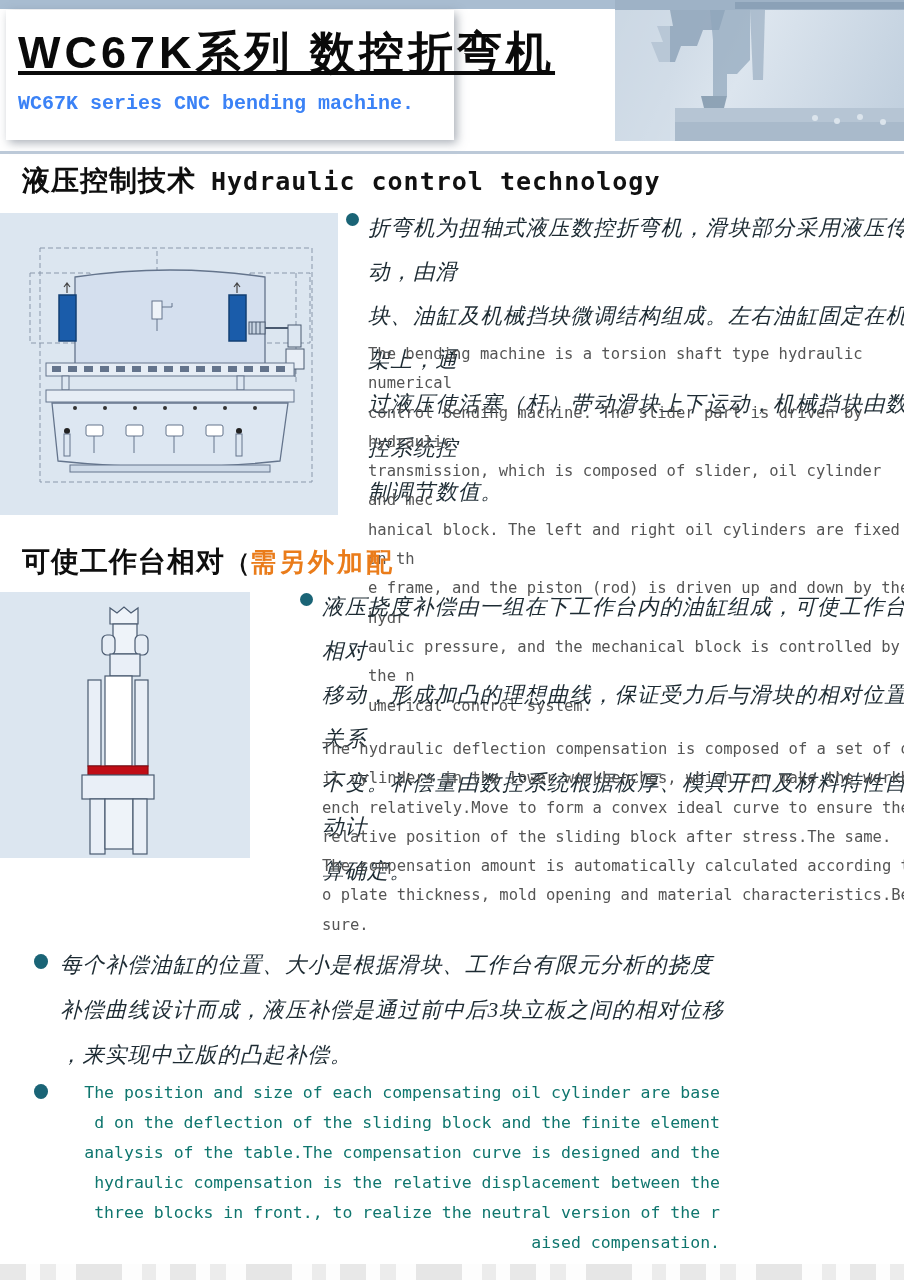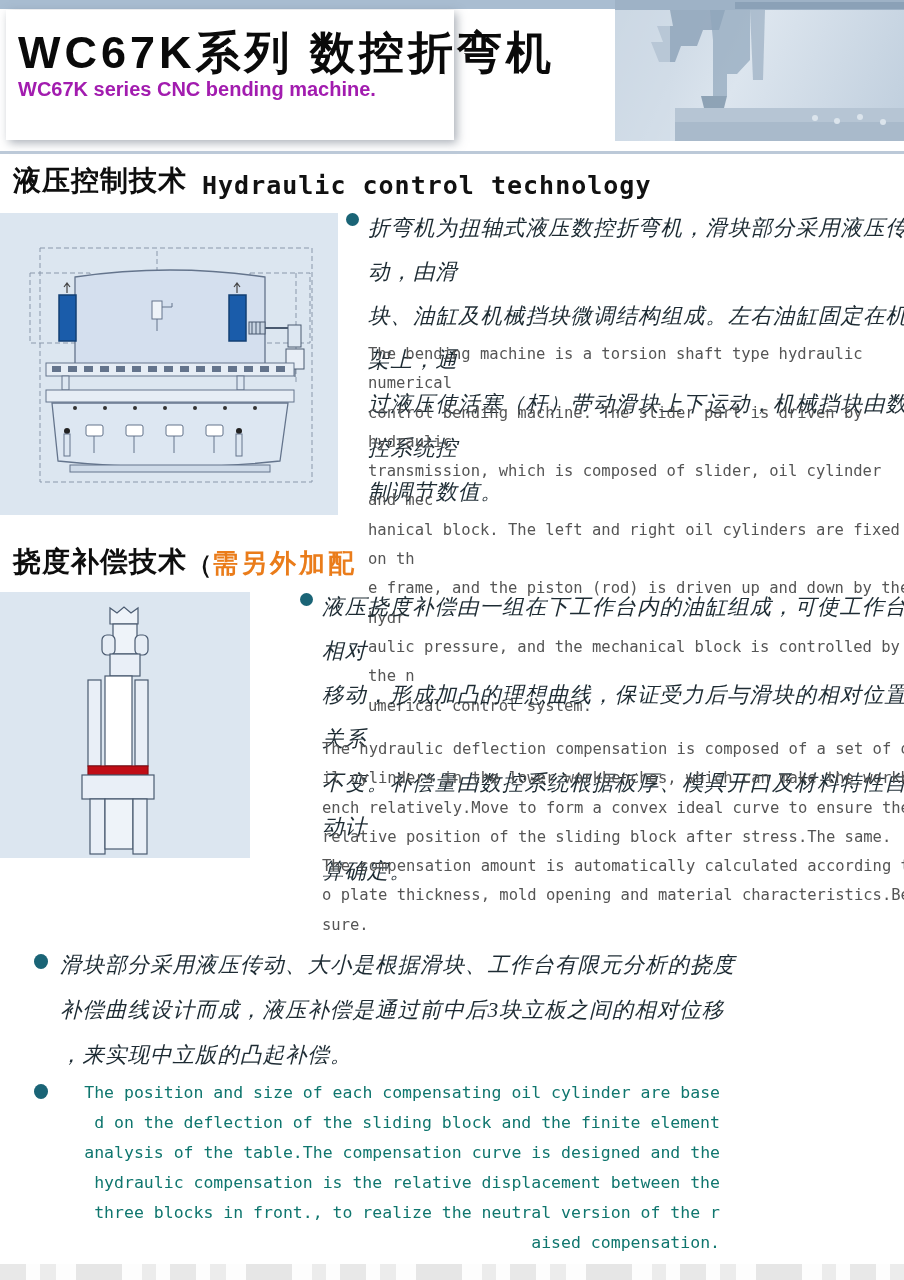--- a/index.html
+++ b/index.html
@@ -12,25 +12,25 @@
   .top-strip { position:absolute; left:0; top:0; width:904px; height:9px; background:#a9bdd1; }
   .header-photo {
     position:absolute; left:615px; top:0; width:289px; height:141px;
     background:linear-gradient(115deg,#c3d1df 0%,#dce5ee 45%,#bfcedd 100%);
     overflow:hidden;
   }
   .title-card {
     position:absolute; left:6px; top:10px; width:448px; height:130px; background:#ffffff;
     box-shadow:3px 3px 9px rgba(90,100,115,.5); padding:18px 14px 0 12px;
   }
-  .title-cn { font-size:45px; font-weight:bold; color:#0a0a0a; letter-spacing:4px; line-height:1.1; white-space:nowrap; }
-  .title-en { font-family:Liberation Sans, sans-serif; font-size:20px; font-weight:bold; color:#a21caf; white-space:nowrap; }
+  .title-cn { font-size:45px; font-weight:bold; color:#0a0a0a; letter-spacing:4px; line-height:1.1; white-space:nowrap;text-decoration:underline; }
+  .title-en { font-family:Liberation Mono, monospace; font-size:20px; font-weight:bold; color:#3b82f6; margin-top:14px; white-space:nowrap; }
   
   .rule-1 { position:absolute; left:0; top:151px; width:904px; height:3px; background:#bcc9d8; }
-  .sec-heading { position:absolute; left:13px; display:flex; align-items:flex-end; white-space:nowrap; }
+  .sec-heading { position:absolute; left:22px; display:flex; align-items:center; white-space:nowrap; }
   .sec-heading .cn { font-size:28px; font-weight:bold; color:#0e0e0e; letter-spacing:1px; }
   .sec-heading .en { font-family:"DejaVu Sans Mono", monospace; font-size:25px; font-weight:bold; color:#111; margin-left:15px; letter-spacing:1px; }
   .heading-1 { top:162px; }
   .heading-2 { top:543px; }
   .note-paren { font-family:"DejaVu Sans Mono", monospace; font-size:25px; font-weight:bold; color:#111; }
   .note-orange { font-family:"Liberation Sans", sans-serif; font-size:26px; font-weight:bold; color:#ea7c1a; letter-spacing:3px; }
   
   .panel { position:absolute; background:#dce6f0; }
   .panel-1 { left:0; top:213px; width:338px; height:302px; }
   .panel-2 { left:0; top:592px; width:250px; height:266px; }
@@ -187,21 +187,21 @@
 制调节数值。</div>
 <div class="en-para p1-en">The bending machine is a torsion shaft type hydraulic numerical
 control bending machine. The slider part is driven by hydraulic
 transmission, which is composed of slider, oil cylinder and mec
 hanical block. The left and right oil cylinders are fixed on th
 e frame, and the piston (rod) is driven up and down by the hydr
 aulic pressure, and the mechanical block is controlled by the n
 umerical control system.</div>
 
 <div class="sec-heading heading-2">
-  <span class="cn">挠度补偿技术</span>
+  <span class="cn">可使工作台相对</span>
   <span class="note-paren">（</span>
   <span class="note-orange">需另外加配</span>
 
 </div>
 
 <div class="panel panel-2">
   <svg width="250" height="266" viewBox="0 0 250 266">
     <g stroke="#4a5a70" stroke-width="1.2">
 
       <path d="M110 32 L110 16 L117 21 L124 15 L131 21 L138 16 L138 32 Z" fill="#eef3f9"></path>
@@ -235,21 +235,21 @@
 算确定。</div>
 <div class="en-para p2-en">The hydraulic deflection compensation is composed of a set of o
 il cylinders in the lower workbenches, which can make the workb
 ench relatively.Move to form a convex ideal curve to ensure the
  relative position of the sliding block after stress.The same.
 The compensation amount is automatically calculated according t
 o plate thickness, mold opening and material characteristics.Be
  sure.</div>
 
 <span class="bullet-dot b3"></span>
-<div class="cn-para p3-cn">滑块部分采用液压传动、大小是根据滑块、工作台有限元分析的挠度
+<div class="cn-para p3-cn">每个补偿油缸的位置、大小是根据滑块、工作台有限元分析的挠度
 补偿曲线设计而成，液压补偿是通过前中后3块立板之间的相对位移
 ，来实现中立版的凸起补偿。</div>
 <span class="bullet-dot b4"></span>
 <div class="en-para p3-en">The position and size of each compensating oil cylinder are base
 d on the deflection of the sliding block and the finite element
 analysis of the table.The compensation curve is designed and the
  hydraulic compensation is the relative displacement between the
  three blocks in front., to realize the neutral version of the r
 aised compensation.</div>
 

